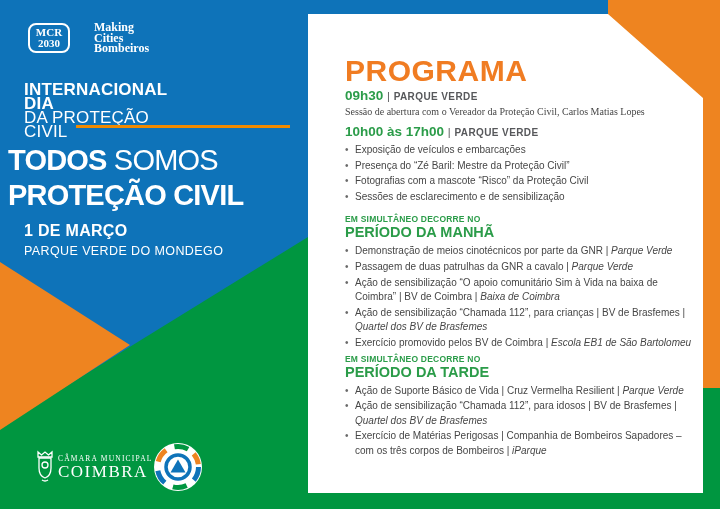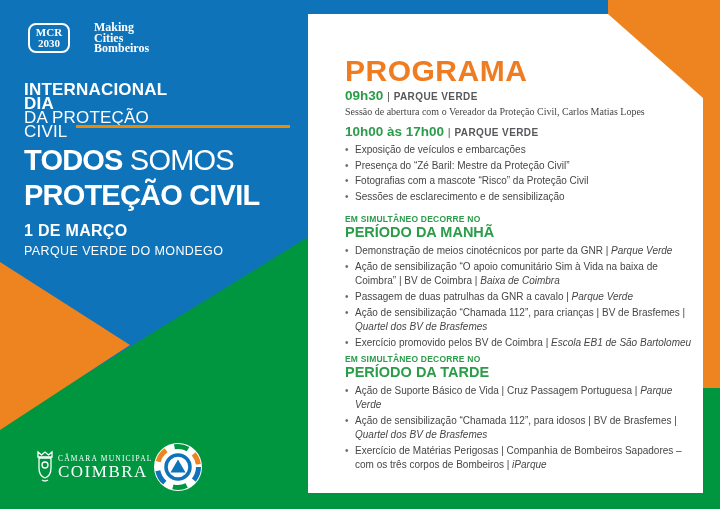--- a/index.html
+++ b/index.html
@@ -23,21 +23,21 @@
   .lp-content{position:absolute;left:0;top:0;width:308px;height:509px;color:#fff;}
   .mcr{position:absolute;left:28px;top:22px;display:flex;align-items:center;gap:24px;}
   .mcr-box{border:2px solid #fff;border-radius:8px;width:38px;height:26px;
     display:flex;flex-direction:column;align-items:center;justify-content:center;
     font-family:"Liberation Serif",serif;font-weight:bold;font-size:11px;line-height:10.5px;}
   .mcr-tagline{font-family:"Liberation Serif",serif;font-weight:bold;font-size:12px;line-height:10.5px;}
   .event{position:absolute;left:24px;top:83px;width:266px;font-size:17px;line-height:14px;letter-spacing:.2px;}
   .event .b{font-weight:bold;}
   .event-row{display:flex;align-items:flex-start;}
   .rule-orange{flex:1;height:3px;background:#f08a00;margin:0 0 3px 8px;}
-  .headline{position:absolute;left:24px;top:143px;width:272px;
+  .headline{position:absolute;left:8px;top:143px;width:272px;
     font-size:29px;line-height:35px;letter-spacing:-.8px;font-weight:bold;}
   .headline .light{font-weight:normal;}
   .date-line{position:absolute;left:24px;top:222px;font-size:16px;font-weight:bold;letter-spacing:.3px;}
   .loc-line{position:absolute;left:24px;top:244px;font-size:12.5px;letter-spacing:.4px;}
   .footer-logos{position:absolute;left:32px;top:442px;display:flex;align-items:center;}
   .org{display:flex;flex-direction:column;font-family:"Liberation Serif",serif;}
   .org-small{font-size:7.5px;letter-spacing:1.2px;}
   .org-big{font-size:17px;letter-spacing:1.5px;line-height:18px;}
 
   
@@ -155,31 +155,31 @@
         <li>Presença do “Zé Baril: Mestre da Proteção Civil”</li>
         <li>Fotografias com a mascote “Risco” da Proteção Civil</li>
         <li>Sessões de esclarecimento e de sensibilização</li>
       </ul>
 
     <div class="section">
       <div class="kicker">EM SIMULTÂNEO DECORRE NO</div>
       <div class="sec-title">PERÍODO DA MANHÃ</div>
       <ul class="bullets">
           <li><span>Demonstração de meios cinotécnicos por parte da GNR | </span><em>Parque Verde</em></li>
+          <li><span>Passagem de duas patrulhas da GNR a cavalo | </span><em>Parque Verde</em></li>
           <li><span>Ação de sensibilização “O apoio comunitário Sim à Vida na baixa de Coimbra” | BV de Coimbra | </span><em>Baixa de Coimbra</em></li>
-          <li><span>Passagem de duas patrulhas da GNR a cavalo | </span><em>Parque Verde</em></li>
           <li><span>Ação de sensibilização “Chamada 112”, para crianças | BV de Brasfemes | </span><em>Quartel dos BV de Brasfemes</em></li>
           <li><span>Exercício promovido pelos BV de Coimbra | </span><em>Escola EB1 de São Bartolomeu</em></li>
         </ul>
     </div>
 
     <div class="section second">
       <div class="kicker">EM SIMULTÂNEO DECORRE NO</div>
       <div class="sec-title">PERÍODO DA TARDE</div>
       <ul class="bullets">
-          <li><span>Ação de Suporte Básico de Vida | Cruz Passagem Portuguesa | </span><em>Parque Verde</em></li>
+          <li><span>Ação de Suporte Básico de Vida | Cruz Vermelha Resilient | </span><em>Parque Verde</em></li>
           <li><span>Ação de sensibilização “Chamada 112”, para idosos | BV de Brasfemes | </span><em>Quartel dos BV de Brasfemes</em></li>
           <li><span>Exercício de Matérias Perigosas | Companhia de Bombeiros Sapadores – com os três corpos de Bombeiros | </span><em>iParque</em></li>
         </ul>
     </div>
   </div>
 
 </div>
 
 </body></html>

